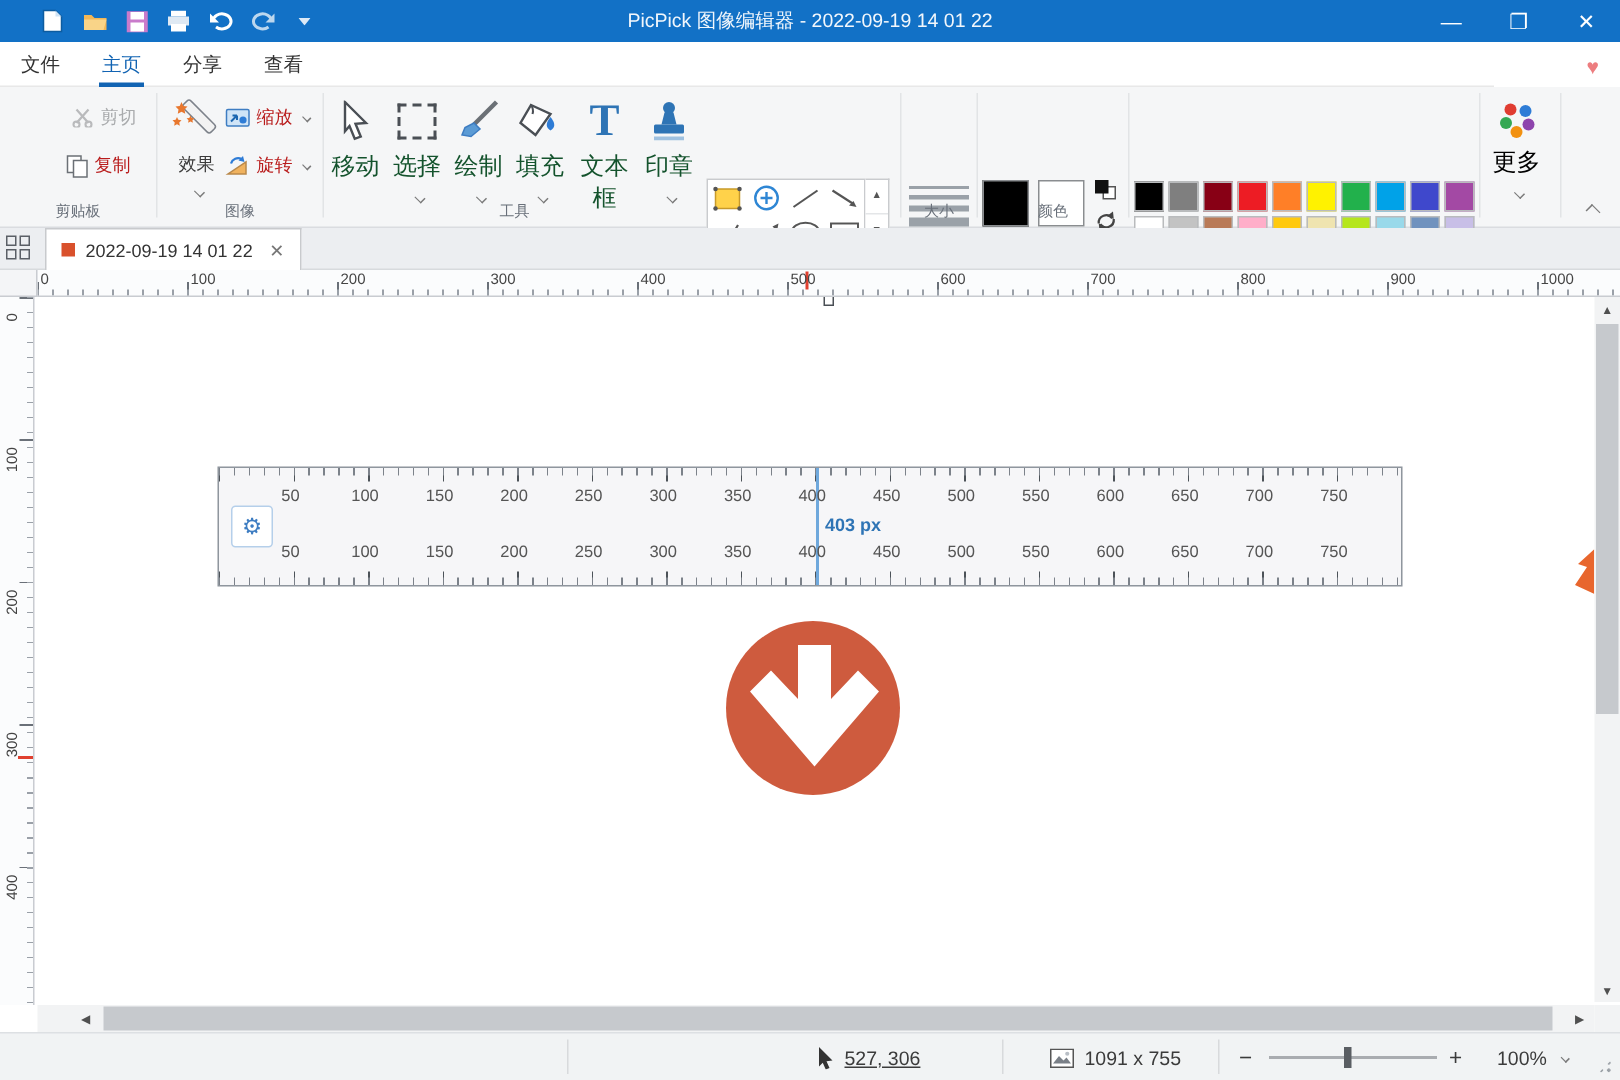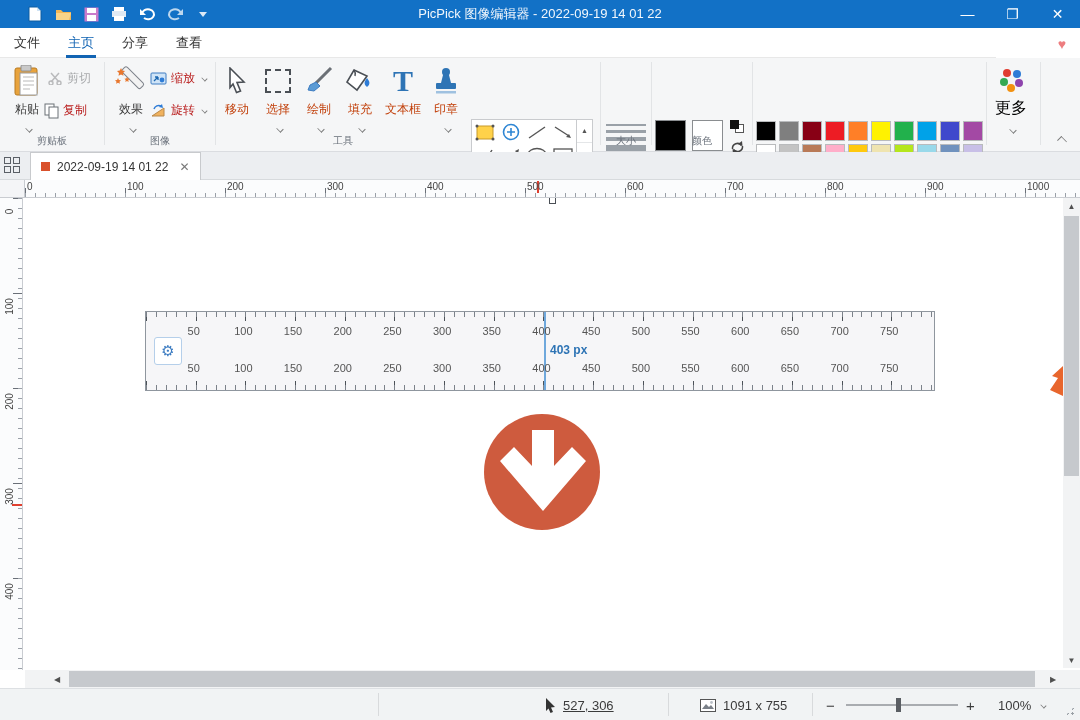--- a/index.html
+++ b/index.html
@@ -31,21 +31,21 @@
   .bigbtn { position:absolute; top:4px; width:46px; text-align:center; }
   .bigbtn .bicon { height:38px; display:flex; align-items:center; justify-content:center; }
   .bigbtn .blab { font-size:12px; color:#3B3B3B; margin-top:1px; }
   .bigbtn .bchev { margin-top:2px; }
   .smallbtn { position:absolute; display:flex; align-items:center; gap:4px; font-size:12px; color:#b91c1c; }
   .smallbtn.disabled { color:#A9ABAD; }
 
   
   .toolbtn { position:absolute; top:4px; width:40px; text-align:center; }
   .toolbtn .bicon { height:38px; display:flex; align-items:center; justify-content:center; }
-  .toolbtn .blab { font-size:12px; color:#c2410c; margin-top:1px; }
+  .toolbtn .blab { font-size:16px; color:#14532d; margin-top:1px; }
 
   
   .gallery { position:absolute; left:471px; top:61px; width:106px; height:69px; background:#fff; border:1px solid #C9CBCE; display:grid; grid-template-columns:repeat(4,1fr); }
   .gcell { display:flex; align-items:center; justify-content:center; }
   .gscroll { position:absolute; left:577px; top:61px; width:16px; height:69px; background:#fff; border:1px solid #C9CBCE; border-left:none; display:flex; flex-direction:column; }
   .gscroll div { flex:1; display:flex; align-items:center; justify-content:center; font-size:7px; color:#555; border-bottom:1px solid #E4E6E8; }
   .gscroll div:last-child { border-bottom:none; }
 
   
   .sizelines { position:absolute; left:606px; top:66px; width:40px; }
@@ -195,32 +195,20 @@
   <div class="tabsrow">
       <div class="rtab">文件</div>
       <div class="rtab active">主页</div>
       <div class="rtab">分享</div>
       <div class="rtab">查看</div>
     </div>
   <div class="heart">♥</div>
 
   <div class="ribbon">
 
-    <div class="bigbtn" style="left:4px;">
-      <div class="bicon">
-        <svg width="28" height="32" viewBox="0 0 28 32">
-            <rect x="2" y="3" width="22" height="27" rx="2" fill="#E8A33D" stroke="#B97B20"></rect>
-            <rect x="8" y="0" width="10" height="6" rx="1" fill="#C9C9C9" stroke="#8f8f8f"></rect>
-            <rect x="7" y="8" width="17" height="22" fill="#fff" stroke="#9a9a9a"></rect>
-            <path d="M10 12h11M10 16h11M10 20h11M10 24h7" stroke="#b9b9b9"></path>
-          </svg>
-      </div>
-      <div class="blab">粘贴</div>
-      <span class="chev bchev"></span>
-    </div>
     <div class="smallbtn disabled" style="left:48px; top:12px;">
       <svg width="15" height="13" viewBox="0 0 15 13">
           <path d="M3 1 L11 10 M11 1 L3 10" stroke="#b9babc" stroke-width="1.5" fill="none"></path>
           <circle cx="3" cy="11" r="2" fill="none" stroke="#b9babc" stroke-width="1.4"></circle>
           <circle cx="11" cy="11" r="2" fill="none" stroke="#b9babc" stroke-width="1.4"></circle>
         </svg>
       <span>剪切</span>
     </div>
     <div class="smallbtn" style="left:44px; top:44px;">
       <svg width="15" height="16" viewBox="0 0 15 16">

